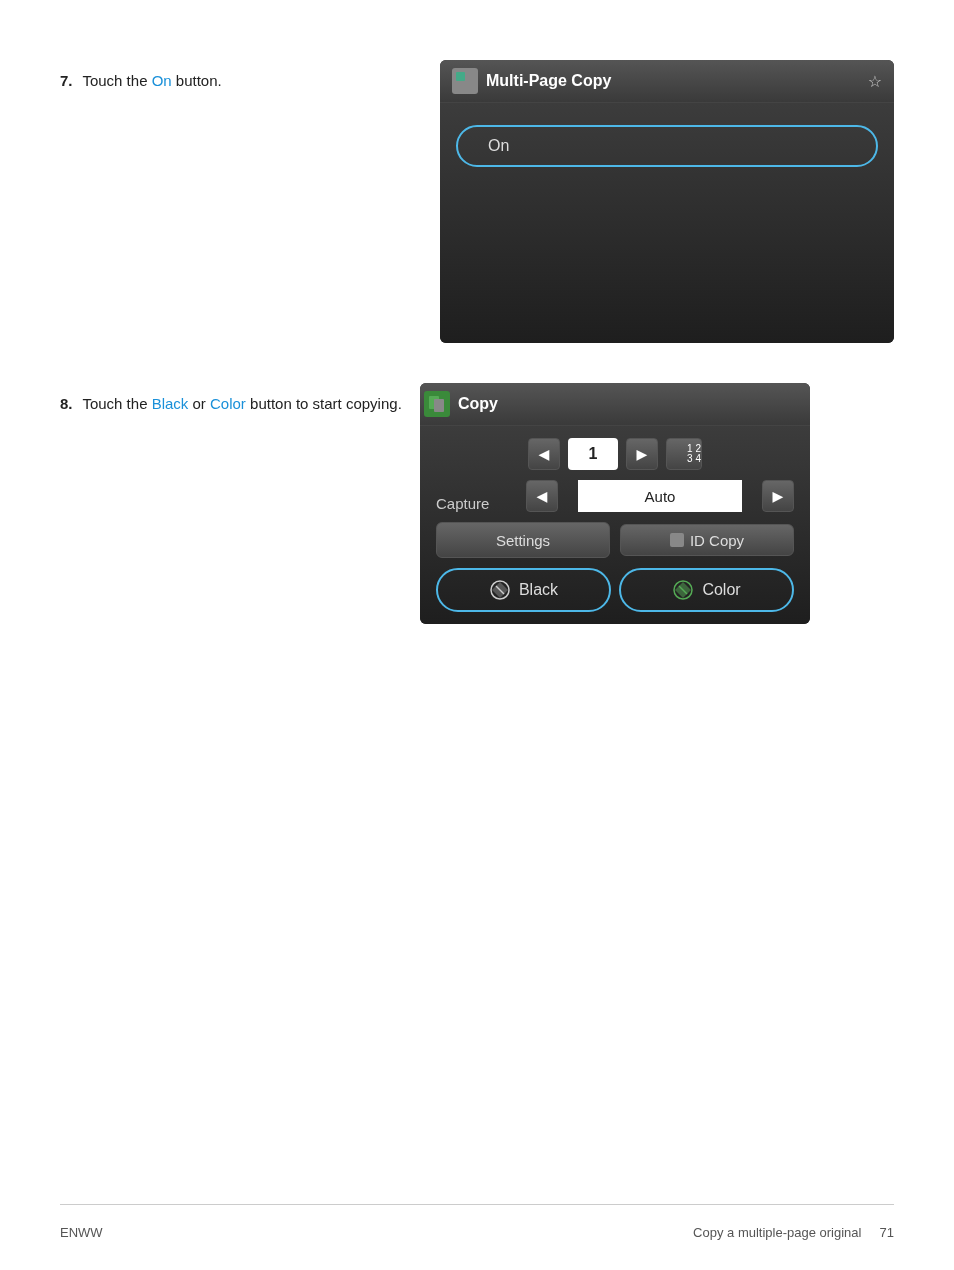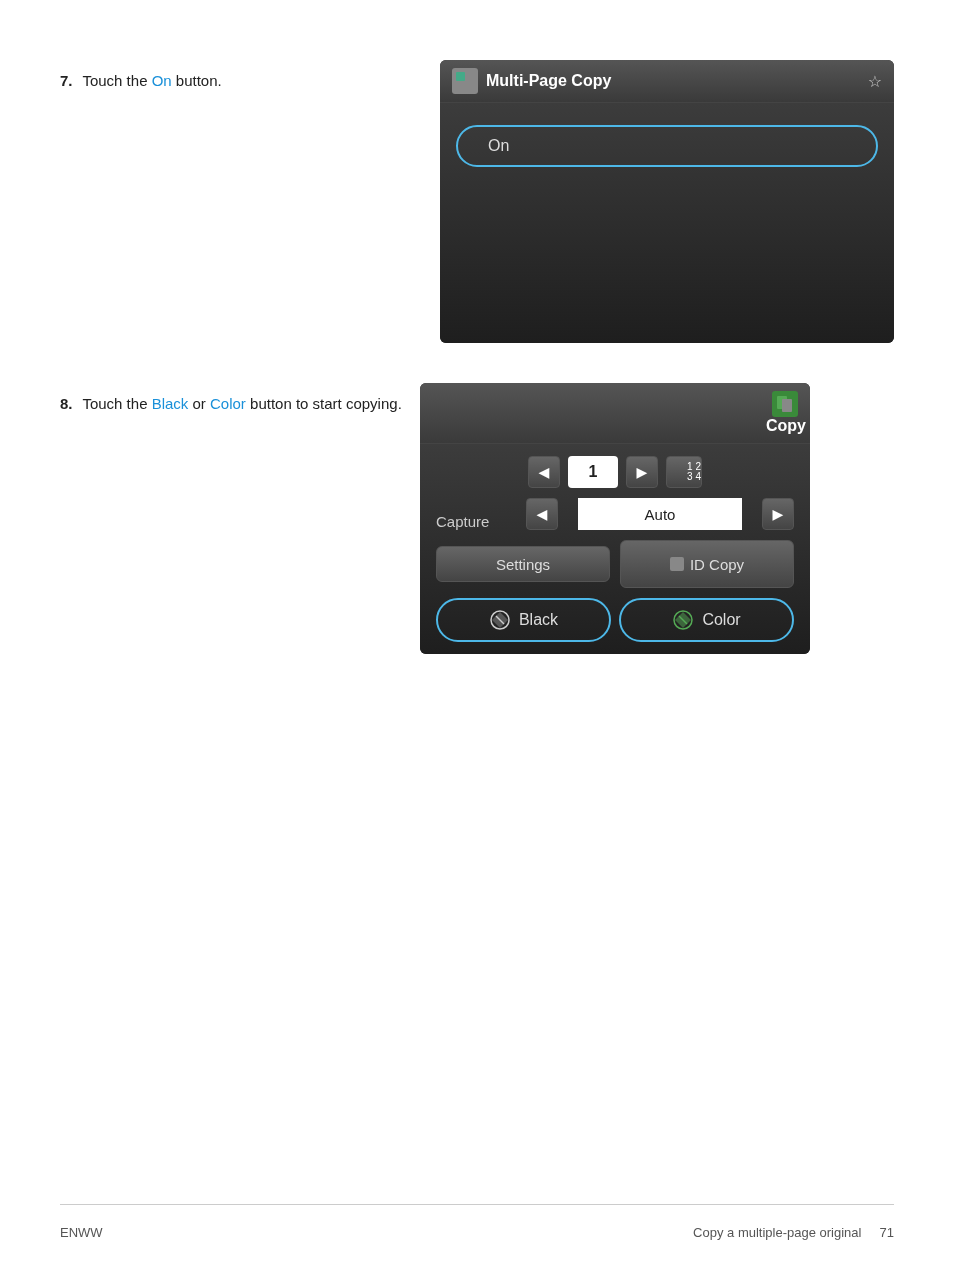--- a/index.html
+++ b/index.html
@@ -107,24 +107,23 @@
     
     .copy-screen {
       width: 390px;
       background: #2d2d2d;
       border-radius: 6px;
       overflow: hidden;
     }
     .copy-header {
       background: linear-gradient(180deg, #555 0%, #3a3a3a 100%);
       display: flex;
-      align-items: flex-end;
+      align-items: center;
       padding: 8px 4px;
       border-bottom: 1px solid #444;
-      flex-direction: column;
     }
     .copy-header-icon {
       width: 26px;
       height: 26px;
       margin-right: 8px;
       background: #3a8a3a;
       border-radius: 3px;
       display: flex; align-items:center; justify-content:center;
       font-size: 12px;
       color: white;
@@ -213,21 +212,21 @@
       display: flex; align-items:center; justify-content:center;
       cursor: pointer;
     }
     .copy-idcopy-btn {
       flex: 1;
       background: linear-gradient(180deg, #666 0%, #444 100%);
       border: 1px solid #555;
       border-radius: 6px;
       color: #ddd;
       font-size: 15px;
-      height: 48px;
+      height: 32px;
       display: flex; align-items:center; justify-content:center;
       gap: 6px;
       cursor: pointer;
     }
     .idcopy-small-icon {
       width: 14px;
       height: 14px;
       background: #888;
       border-radius: 2px;
     }

